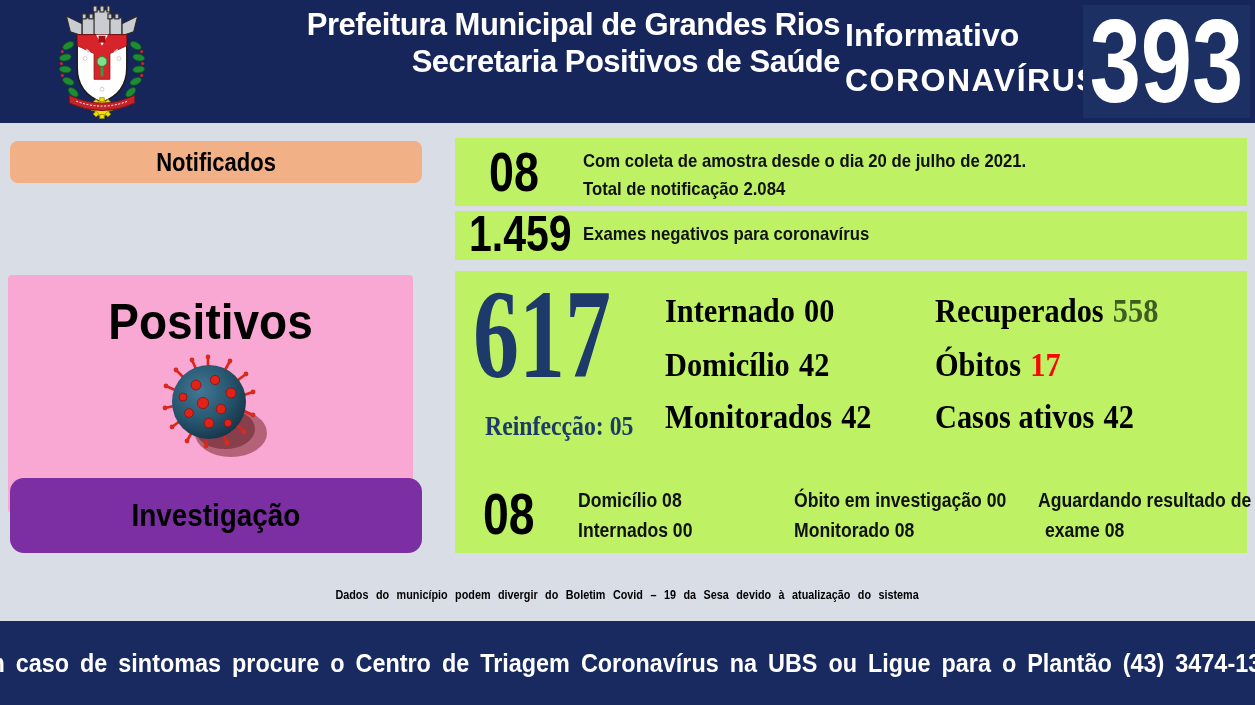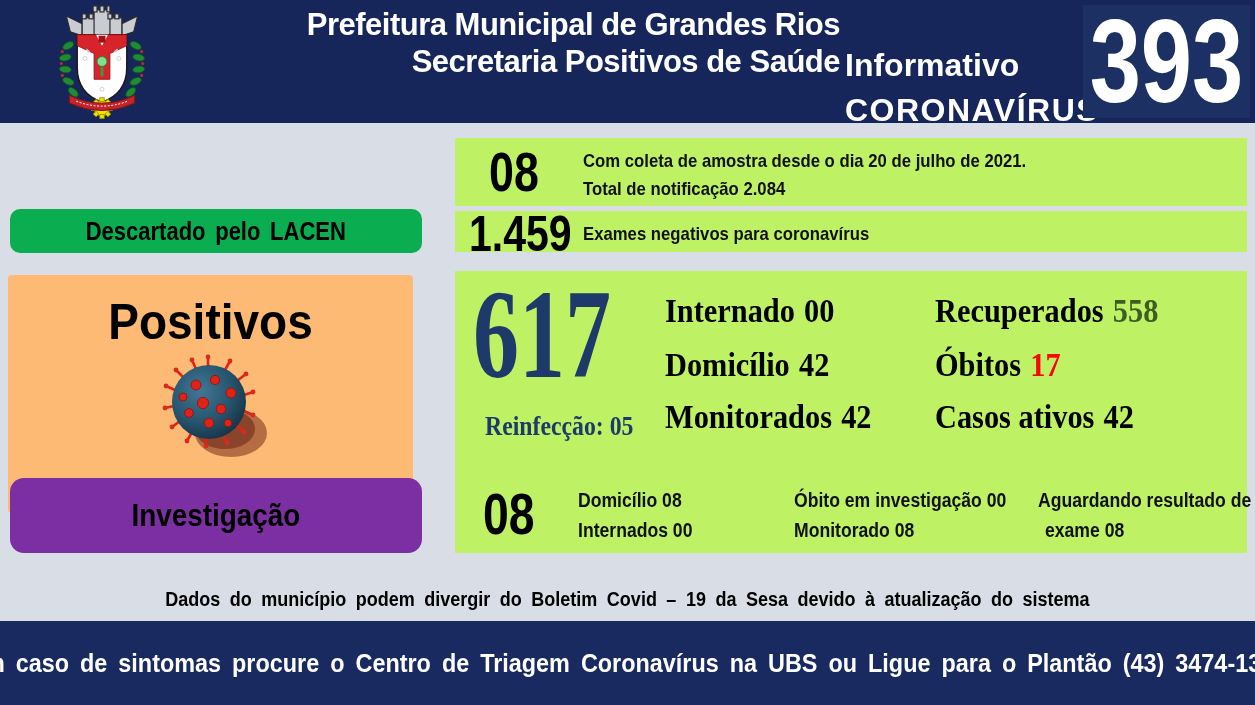--- a/index.html
+++ b/index.html
@@ -6,58 +6,58 @@
   body{font-family:"Liberation Sans","DejaVu Sans",sans-serif;}
   .page{position:relative;width:1255px;height:705px;background:#d9dde6;overflow:hidden;}
 
   
   .hdr{position:absolute;left:0;top:0;width:1255px;height:123px;background:#17265a;}
   .coa{position:absolute;left:52px;top:2px;width:100px;height:119px;}
   .hdr-center{position:absolute;left:150px;top:6px;width:690px;text-align:right;color:#fff;}
   .hdr-center .l1{font-size:31px;font-weight:bold;letter-spacing:-0.5px;line-height:37px;}
   .hdr-center .date{font-size:19px;font-weight:bold;margin-top:7px;word-spacing:4px;}
   .hdr-right{position:absolute;left:845px;top:13px;color:#fff;line-height:45px;}
-  .hdr-right .r1{font-size:32px;font-weight:bold;margin-top:30px;}
+  .hdr-right .r1{font-size:32px;font-weight:bold;}
   .hdr-right .r2{font-size:32px;font-weight:bold;letter-spacing:1.5px;}
   .badge{position:absolute;left:1083px;top:5px;width:167px;height:113px;background:#1d3064;
          display:flex;align-items:flex-start;justify-content:center;}
   .badge span{font-size:118px;font-weight:bold;color:#fff;transform:scaleX(0.78);line-height:113px;}
 
   
   .lblbox{position:absolute;display:flex;align-items:center;justify-content:center;color:#000;font-weight:bold;}
   .lbl-orange{left:10px;top:141px;width:412px;height:42px;background:#f2b086;border-radius:8px;}
   .lbl-green{left:10px;top:209px;width:412px;height:44px;background:#0aae51;border-radius:10px;}
-  .lbl-red{left:8px;top:275px;width:405px;height:238px;background:#fdba74;border-radius:4px;}
+  .lbl-red{left:8px;top:275px;width:405px;height:238px;background:#f9a8d4;border-radius:4px;}
   .lbl-purple{left:10px;top:478px;width:412px;height:75px;background:#7c2fa2;border-radius:14px;}
   .lbl-sm{font-size:25px;transform:scaleX(0.88);word-spacing:4px;}
   .lbl-md{font-size:31px;transform:scaleX(0.9);word-spacing:4px;}
   .pos-label{position:absolute;left:0;top:18px;width:100%;text-align:center;font-size:50px;font-weight:bold;transform:scaleX(0.92);}
   .virus{position:absolute;left:145px;top:78px;width:125px;height:110px;}
 
   
   .gray{position:absolute;left:455px;width:792px;background:#bef264;}
   .g1{top:138px;height:68px;}
-  .g2{top:211px;height:41px;}
+  .g2{top:211px;height:49px;}
   .g3{top:271px;height:246px;font-family:Liberation Serif, serif;}
   .g4{top:477px;height:76px;}
   .num{position:absolute;font-weight:bold;color:#000;transform-origin:left center;white-space:nowrap;}
   .n1{left:34px;top:6px;font-size:56px;transform:scaleX(0.8);line-height:56px;}
   .n2{left:14px;top:-2px;font-size:50px;transform:scaleX(0.82);line-height:50px;}
   .n3{left:18px;top:4px;font-size:126px;line-height:120px;color:#1d3a6b;transform:scaleX(0.73);}
   .n4{left:28px;top:8px;font-size:58px;transform:scaleX(0.8);line-height:58px;}
   .smtxt{position:absolute;font-weight:bold;color:#111;font-size:19px;transform-origin:left center;transform:scaleX(0.88);white-space:nowrap;}
   .reinf{position:absolute;left:30px;top:140px;font-size:27px;font-weight:bold;color:#1d3a6b;transform-origin:left center;transform:scaleX(0.88);white-space:nowrap;}
   .statline{position:absolute;font-size:33px;font-weight:bold;color:#000;white-space:nowrap;transform-origin:left center;transform:scaleX(0.92);}
   .statline .val{margin-left:10px;}
   .val-green{color:#3f5c23;}
   .val-red{color:#f90606;}
   .inv-line{position:absolute;font-size:20px;font-weight:bold;color:#111;white-space:nowrap;transform-origin:left center;transform:scaleX(0.88);}
 
   
-  .disclaimer{position:absolute;left:0;top:588px;width:1255px;text-align:center;font-size:20px;font-weight:bold;color:#000;word-spacing:5px;}
+  .disclaimer{position:absolute;left:0;top:588px;width:1255px;text-align:center;font-size:12px;font-weight:bold;color:#000;word-spacing:5px;}
   .disclaimer span{display:inline-block;transform:scaleX(0.9);}
   .footer{position:absolute;left:0;top:621px;width:1255px;height:84px;background:#182a60;display:flex;align-items:center;justify-content:center;}
   .footer span{color:#fff;font-size:26px;font-weight:bold;word-spacing:5px;display:inline-block;transform:scaleX(0.9);white-space:nowrap;}
 </style>
 </head>
 <body>
 
 <div class="page">
 
   <div class="hdr">
@@ -136,24 +136,24 @@
     <div class="hdr-right">
       <div class="r1">Informativo</div>
       <div class="r2">CORONAVÍRUS</div>
     </div>
 
     <div class="badge">
       <span>393</span>
     </div>
   </div>
 
-
-  <div class="lblbox lbl-green">
-    <span class="lbl-sm">Descartado pelo LACEN</span>
-  </div>
+  <div class="lblbox lbl-orange">
+    <span class="lbl-sm">Notificados</span>
+  </div>
+
 
   <div class="lblbox lbl-red">
     <div class="pos-label">Positivos</div>
 
     <svg class="virus" viewBox="0 0 125 110">
       <defs>
         <radialGradient id="vg" cx="38%" cy="35%" r="75%">
           <stop offset="0%" stop-color="#417795"></stop>
           <stop offset="55%" stop-color="#27566f"></stop>
           <stop offset="100%" stop-color="#132e40"></stop>

